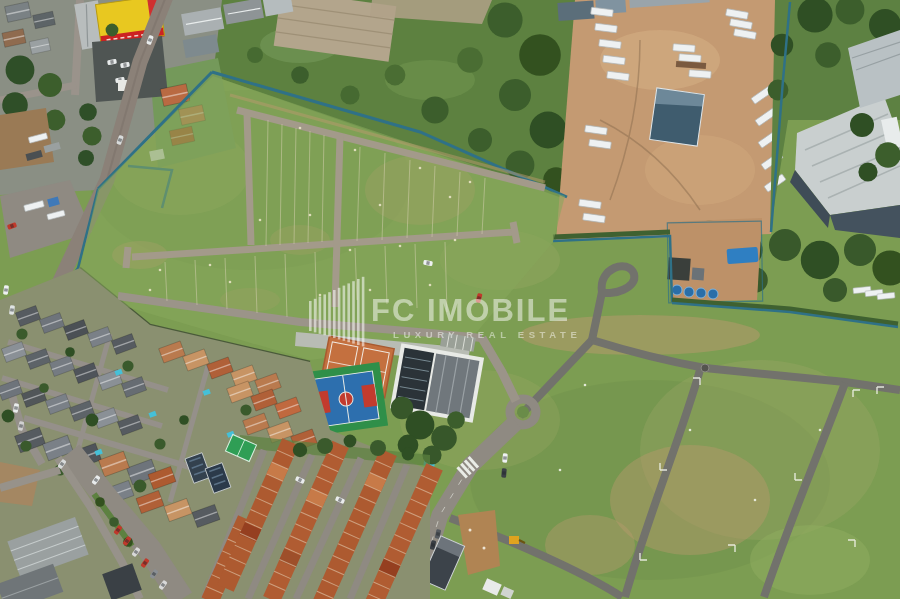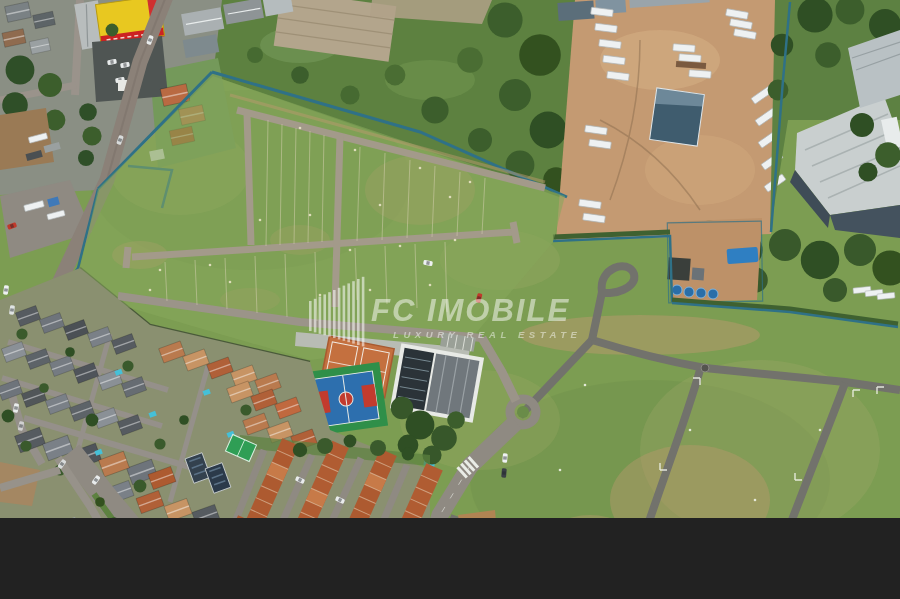--- a/index.html
+++ b/index.html
@@ -1,16 +1,16 @@
 <!DOCTYPE html>
 <html><head>
 <meta charset="utf-8">
 <style>
   html,body{margin:0;padding:0;background:#222;}
-  .stage{position:relative;width:900px;height:518px;overflow:hidden;font-family:"Liberation Sans",sans-serif;font-style:italic;}
+  .stage{position:relative;width:900px;height:599px;overflow:hidden;font-family:"Liberation Sans",sans-serif;}
   svg{display:block}
 </style>
 </head>
 <body>
 
 <div class="stage">
 <svg width="900" height="599" viewBox="0 0 900 599" xmlns="http://www.w3.org/2000/svg">
 
   <defs>
     <g id="house">

